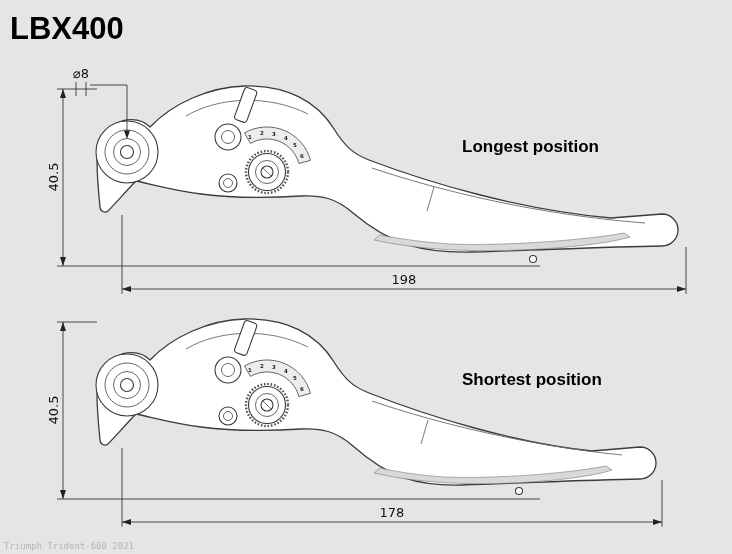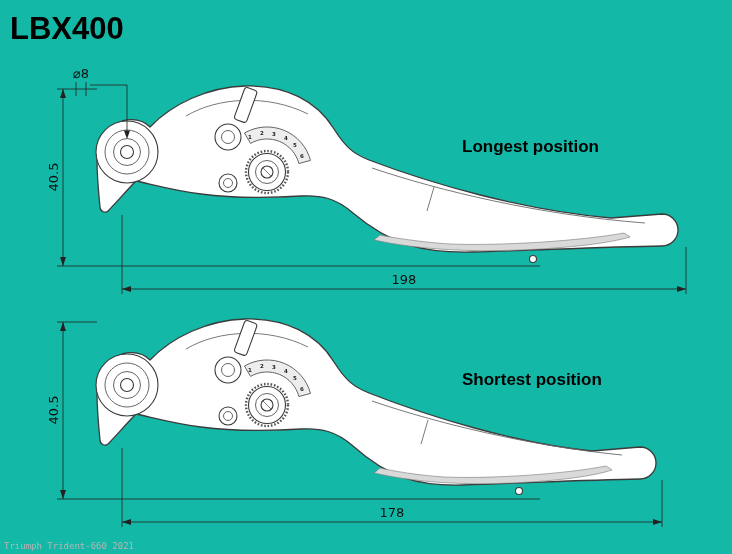--- a/index.html
+++ b/index.html
@@ -1,16 +1,16 @@
 <!DOCTYPE html>
 <html><head>
 <meta charset="utf-8">
 <style>
   html,body{margin:0;padding:0;background:#fff;}
-  .page{position:relative;width:732px;height:554px;background:#14b8a6;overflow:hidden;
+  .page{position:relative;width:732px;height:554px;background:#e5e5e5;overflow:hidden;
         font-family:"Liberation Sans",sans-serif;}
   svg{position:absolute;left:0;top:0;}
   .outline{fill:#fff;stroke:#3b3b3b;stroke-width:1.3;stroke-linejoin:round;}
   .detail{fill:none;stroke:#6a6a6a;stroke-width:0.9;}
   .circ{fill:#fff;stroke:#3b3b3b;stroke-width:1.1;}
   .circ-thin{fill:none;stroke:#555;stroke-width:0.9;}
   .knurl{fill:#fff;stroke:#555;stroke-width:2.4;stroke-dasharray:1.6 1.8;}
   .channel{fill:#ededed;stroke:#555;stroke-width:0.9;}
   .groove{fill:#d9d9d9;stroke:#777;stroke-width:0.6;}
   .dim{stroke:#222;stroke-width:0.8;fill:none;}

